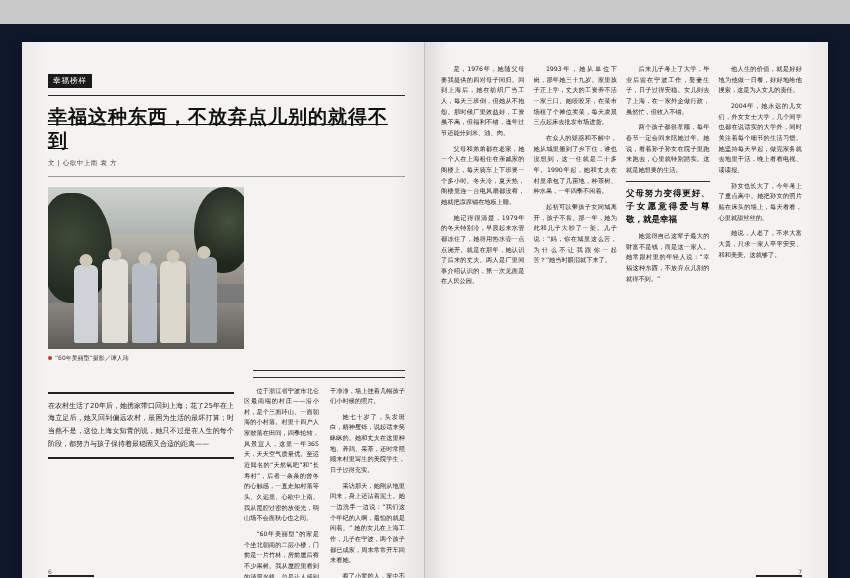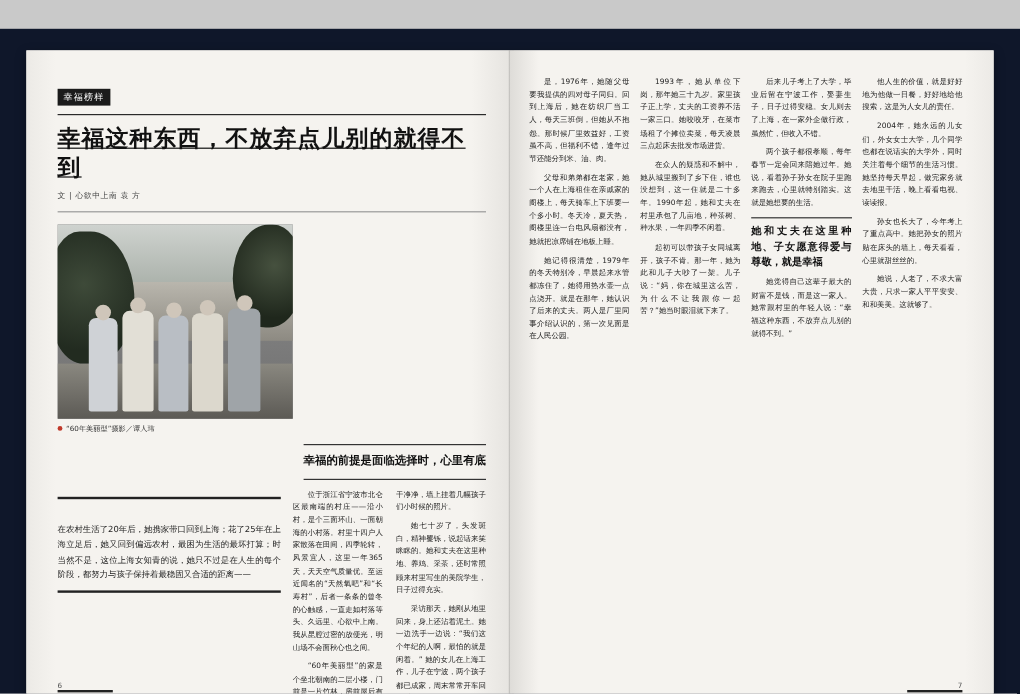--- a/index.html
+++ b/index.html
@@ -58,21 +58,21 @@
      border-radius:50%;margin-right:3px;vertical-align:middle;}
 
   
   .pull{float:right;width:152px;margin:2px 0 8px 10px;}
   .pull .pq-rule{border-top:1px solid #333;margin-bottom:6px;}
   .pull .pq-text{font-family:"DejaVu Serif",serif;font-weight:bold;font-size:9.5px;
      line-height:1.7;color:#111;}
   .pull .pq-rule-b{border-bottom:1px solid #333;margin-top:6px;}
 
   
-  .lead{clear:both;width:186px;float:left;margin:6px 10px 8px 0;padding-top:19px;
+  .lead{clear:both;width:186px;float:left;margin:6px 10px 8px 0;padding-top:6px;
      border-top:2px solid #222;border-bottom:2px solid #222;padding-bottom:6px;}
   .lead p{font-size:7px;line-height:1.85;color:#1d1d1d;margin:0;text-align:justify;}
 
   
   .col{font-size:6.2px;line-height:1.72;color:#222;text-align:justify;
      -webkit-hyphens:auto;hyphens:auto;}
   .col p{margin:0 0 5px 0;text-indent:2em;}
   .cols2{column-count:2;column-gap:11px;}
   .cols4{column-count:4;column-gap:9px;}
 
@@ -127,21 +127,20 @@
               <i></i>
             </div>
         </div>
         <div class="photo-cap">
           <span class="cap-dot"></span><span>“60年美丽型”摄影／谭人玮</span>
         </div>
       </div>
 
       <div class="pull">
         <div class="pq-rule"></div>
-        <div class="pq-text">幸福的前提是面临选择时，心里有底</div>
         <div class="pq-rule-b"></div>
       </div>
 
       <div class="lead">
         <p>在农村生活了20年后，她携家带口回到上海；花了25年在上海立足后，她又回到偏远农村，最困为生活的最坏打算；时当然不是，这位上海女知青的说，她只不过是在人生的每个阶段，都努力与孩子保持着最稳固又合适的距离——</p>
       </div>
 
       <div class="col cols2">
         <p>位于浙江省宁波市北仑区最南端的村庄——沿小村，是个三面环山、一面朝海的小村落。村里十四户人家散落在田间，四季轮转，风景宜人，这里一年365天，天天空气质量优。至运近闻名的“天然氧吧”和“长寿村”，后者一条条的曾冬的心触感，一直走如村落等头、久远里、心欲中上南。我从昆腔过密的放便光，明山场不会面秋心也之间。</p>
         <p>“60年美丽型”的家是个坐北朝南的二层小楼，门前是一片竹林，房前屋后有不少果树。我从屋腔里看到的清晨光线，总是让人感到温暖又安心。这家人住了近二十年，屋里屋外收拾得干干净净，墙上挂着几幅孩子们小时候的照片。</p>
@@ -159,21 +158,21 @@
     <div class="page page-right">
       <div class="col cols4">
         <p>是，1976年，她随父母要我提供的四对母子同归。回到上海后，她在纺织厂当工人，每天三班倒，但她从不抱怨。那时候厂里效益好，工资虽不高，但福利不错，逢年过节还能分到米、油、肉。</p>
         <p>父母和弟弟都在老家，她一个人在上海租住在亲戚家的阁楼上，每天骑车上下班要一个多小时。冬天冷，夏天热，阁楼里连一台电风扇都没有，她就把凉席铺在地板上睡。</p>
         <p>她记得很清楚，1979年的冬天特别冷，早晨起来水管都冻住了，她得用热水壶一点点浇开。就是在那年，她认识了后来的丈夫。两人是厂里同事介绍认识的，第一次见面是在人民公园。</p>
         <p>1993年，她从单位下岗，那年她三十九岁。家里孩子正上学，丈夫的工资养不活一家三口。她咬咬牙，在菜市场租了个摊位卖菜，每天凌晨三点起床去批发市场进货。</p>
         <p>在众人的疑惑和不解中，她从城里搬到了乡下住，谁也没想到，这一住就是二十多年。1990年起，她和丈夫在村里承包了几亩地，种茶树、种水果，一年四季不闲着。</p>
         <p>起初可以带孩子女同城离开，孩子不肯。那一年，她为此和儿子大吵了一架。儿子说：“妈，你在城里这么苦，为什么不让我跟你一起苦？”她当时眼泪就下来了。</p>
         <p>后来儿子考上了大学，毕业后留在宁波工作，娶妻生子，日子过得安稳。女儿则去了上海，在一家外企做行政，虽然忙，但收入不错。</p>
         <p>两个孩子都很孝顺，每年春节一定会回来陪她过年。她说，看着孙子孙女在院子里跑来跑去，心里就特别踏实。这就是她想要的生活。</p>
-        <div class="subhead">她和丈夫在这里种地、子女愿意得爱与尊敬，就是幸福</div>
+        <div class="subhead">父母努力变得更好、子女愿意得爱与尊敬，就是幸福</div>
         <p>她觉得自己这辈子最大的财富不是钱，而是这一家人。她常跟村里的年轻人说：“幸福这种东西，不放弃点儿别的就得不到。”</p>
         <p>他人生的价值，就是好好地为他做一日餐，好好地给他搜索，这是为人女儿的责任。</p>
         <p>2004年，她永远的儿女们，外女女士大学，几个同学也都在说话实的大学外，同时关注着每个细节的生活习惯。她坚持每天早起，做完家务就去地里干活，晚上看看电视、读读报。</p>
         <p>孙女也长大了，今年考上了重点高中。她把孙女的照片贴在床头的墙上，每天看看，心里就甜丝丝的。</p>
         <p>她说，人老了，不求大富大贵，只求一家人平平安安、和和美美。这就够了。</p>
       </div>
 
       <div class="bar bar-r"></div>
       <div class="folio folio-r">7</div>
     </div>

